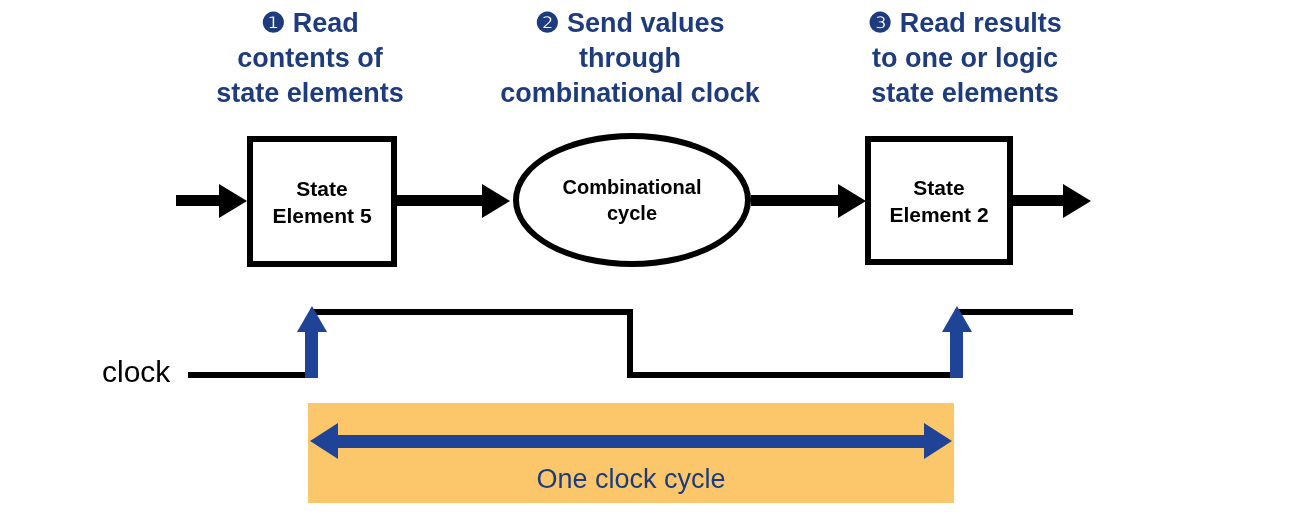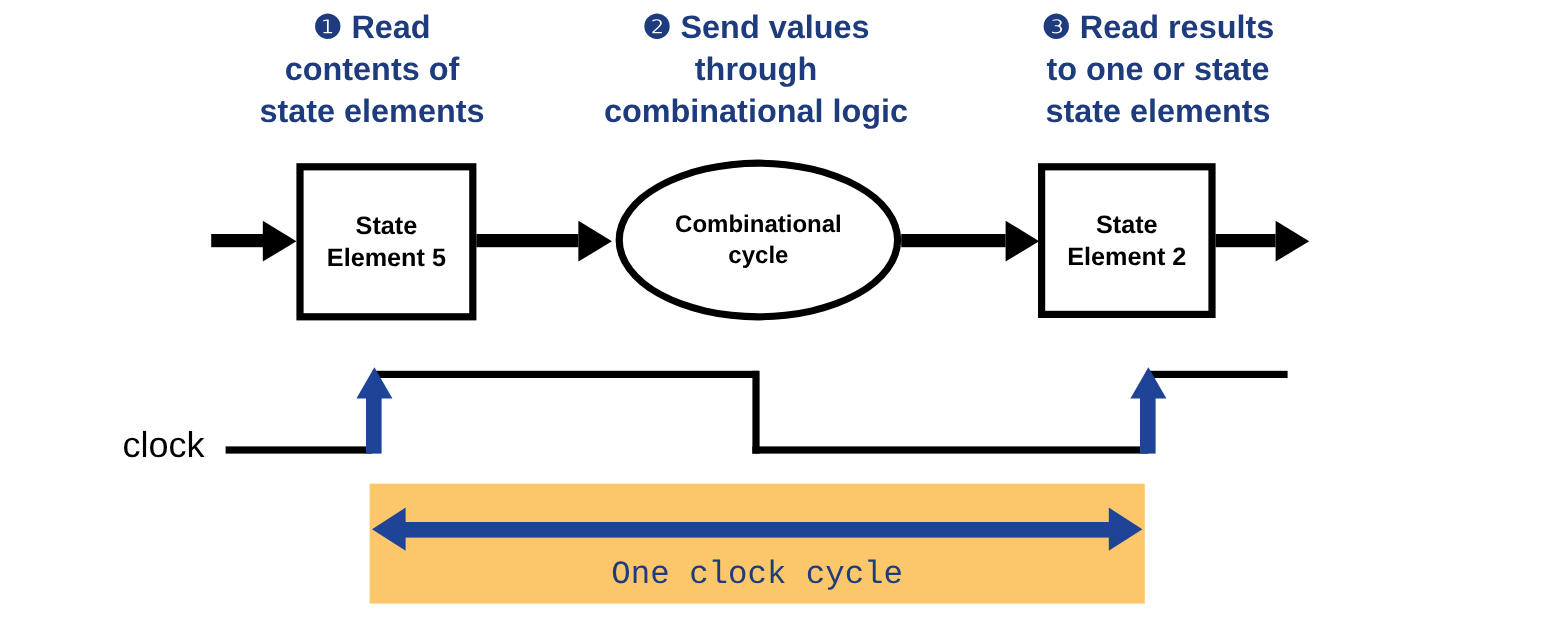--- a/index.html
+++ b/index.html
@@ -54,41 +54,41 @@
     border-top:18px solid transparent;border-bottom:18px solid transparent;
     border-right:28px solid var(--arrow-blue,#1f4396);
   }
   .cycle-head-r{
     position:absolute;right:2px;top:20px;width:0;height:0;
     border-top:18px solid transparent;border-bottom:18px solid transparent;
     border-left:28px solid var(--arrow-blue,#1f4396);
   }
   #cycle-label{
     position:absolute;left:0;bottom:8px;width:100%;text-align:center;
-    font-size:27px;color:var(--heading-blue,#1e3c7d);font-family:Liberation Mono, monospace;
+    font-size:27px;color:var(--heading-blue,#1e3c7d);
   }
 </style>
 </head>
 <body>
 
 <div class="canvas">
 
   <div class="step" id="step1">
     <span>❶ Read</span>
     <span>contents of</span>
     <span>state elements</span>
   </div>
   <div class="step" id="step2">
     <span>❷ Send values</span>
     <span>through</span>
-    <span>combinational logic</span>
+    <span>combinational clock</span>
   </div>
   <div class="step" id="step3">
     <span>❸ Read results</span>
-    <span>to one or state</span>
+    <span>to one or logic</span>
     <span>state elements</span>
   </div>
 
   <div class="hshaft" style="left:176px;top:195px;width:44px;"></div>
   <div class="head-r" style="left:219px;top:184px;"></div>
 
   <div class="node" id="box1">
     <div>
       <span>State</span>
       <span>Element 5</span>

